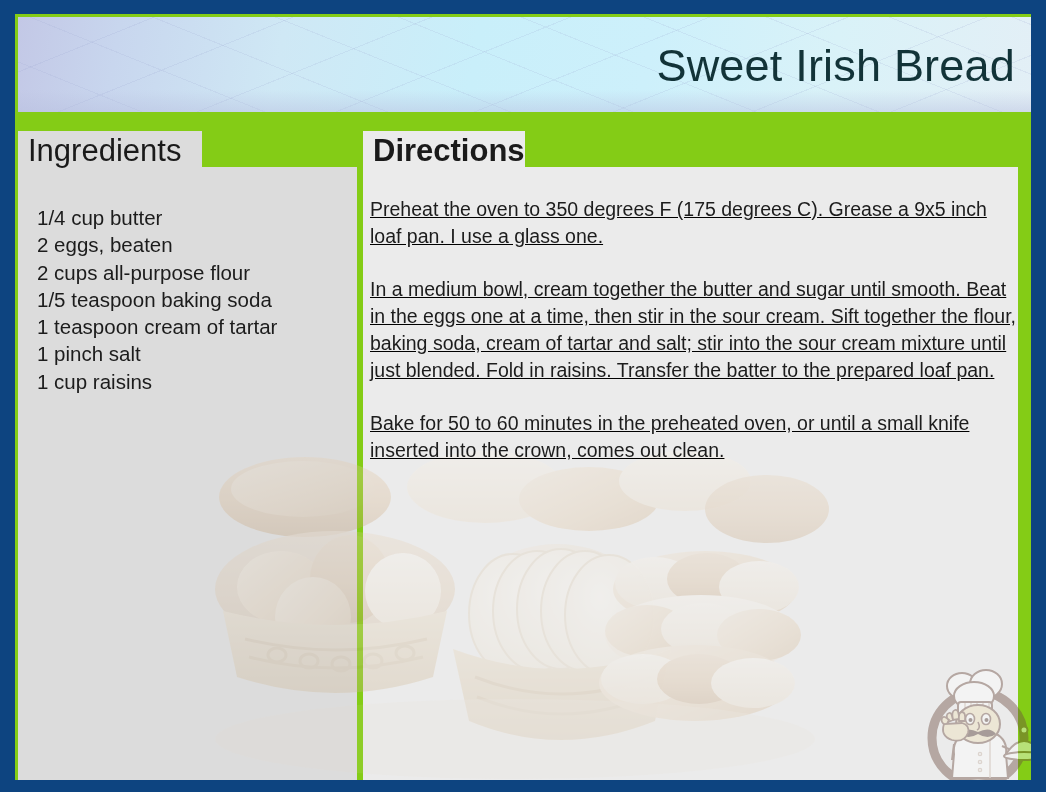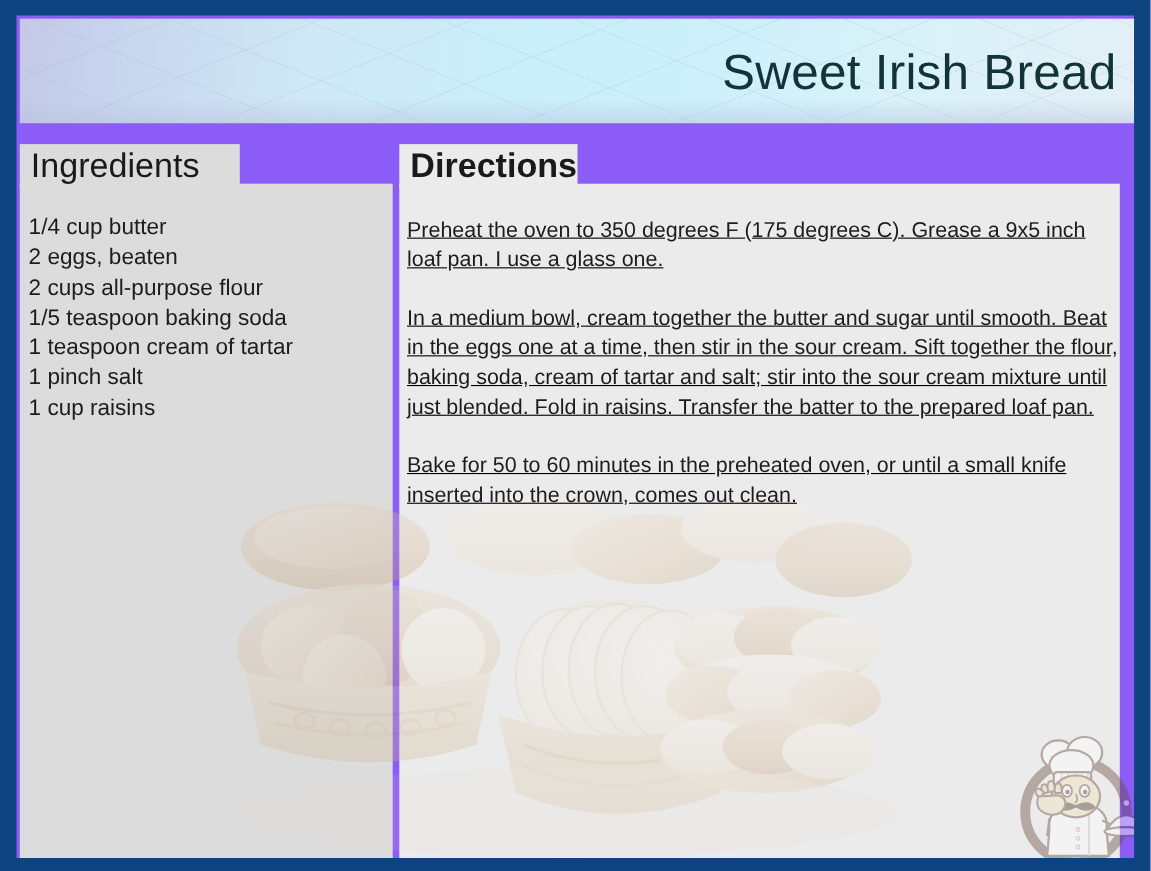--- a/index.html
+++ b/index.html
@@ -12,21 +12,21 @@
     height: 792px;
     font-family: "Liberation Sans", sans-serif;
     overflow: hidden;
   }
 
   .slide {
     position: relative;
     width: 1046px;
     height: 792px;
     box-sizing: border-box;
-    background: #8b5cf6;
+    background: #84cc16;
     border: 15px solid #0d4480;
     border-top-width: 14px;
     border-bottom-width: 12px;
     overflow: hidden;
   }
 
   
   .banner {
     position: absolute;
     left: 3px;
@@ -96,21 +96,21 @@
     position: absolute;
     top: 117px;
     height: 40px;
     padding: 0 10px 0 10px;
     box-sizing: border-box;
     display: flex;
     align-items: center;
   }
   .tab-ingredients {
     left: 3px;
-    width: 200px;
+    width: 184px;
     background: #dcdcdc;
   }
   .tab-directions {
     left: 348px;
     width: 162px;
     background: #ebebeb;
     font-weight: bold;
   }
   .tab-label {
     font-size: 31px;
@@ -118,21 +118,21 @@
     color: #1a1a1a;
     white-space: nowrap;
   }
 
   
   .ingredients-list {
     position: absolute;
     left: 11px;
     top: 179px;
     width: 320px;
-    margin: 0;
+    margin: 11px;
     padding: 0;
     list-style: none;
     z-index: 4;
   }
   .ingredients-list li {
     font-size: 20.5px;
     line-height: 27.3px;
     color: #1c1c1c;
     white-space: nowrap;
   }

